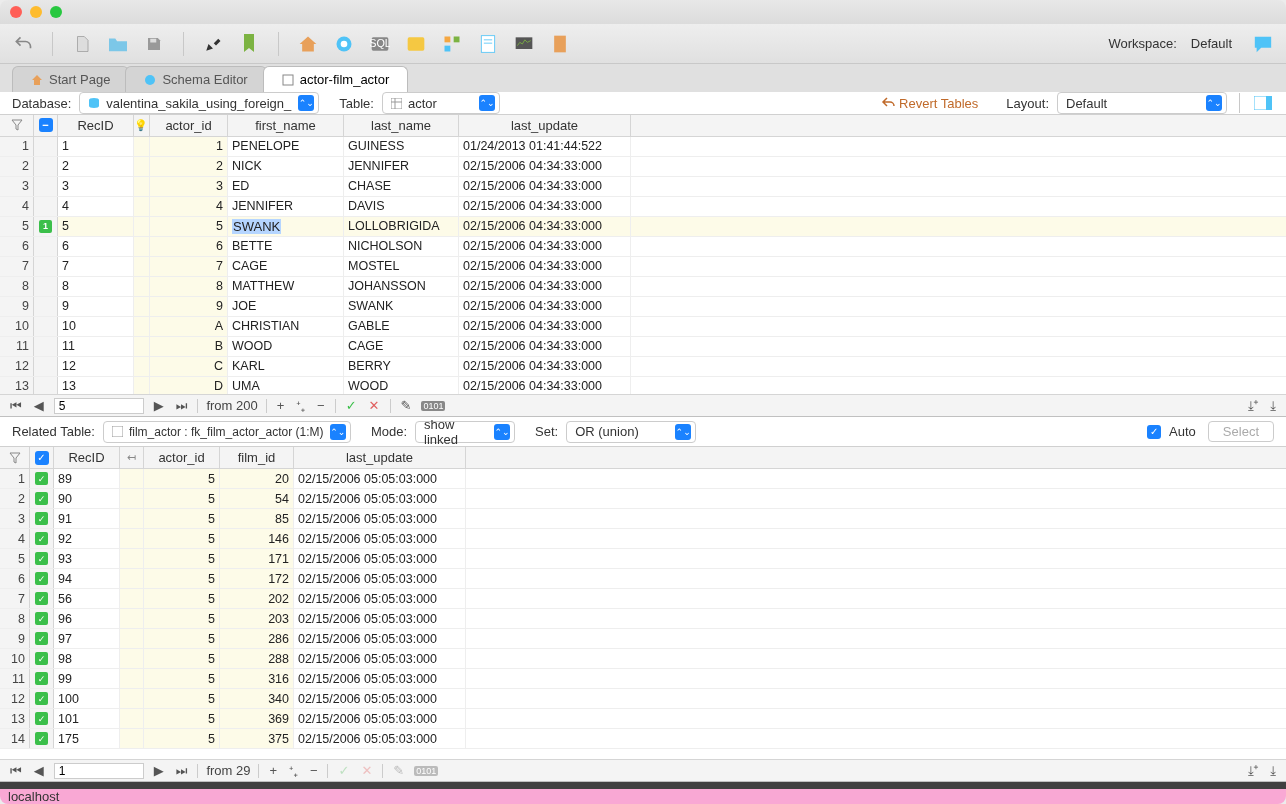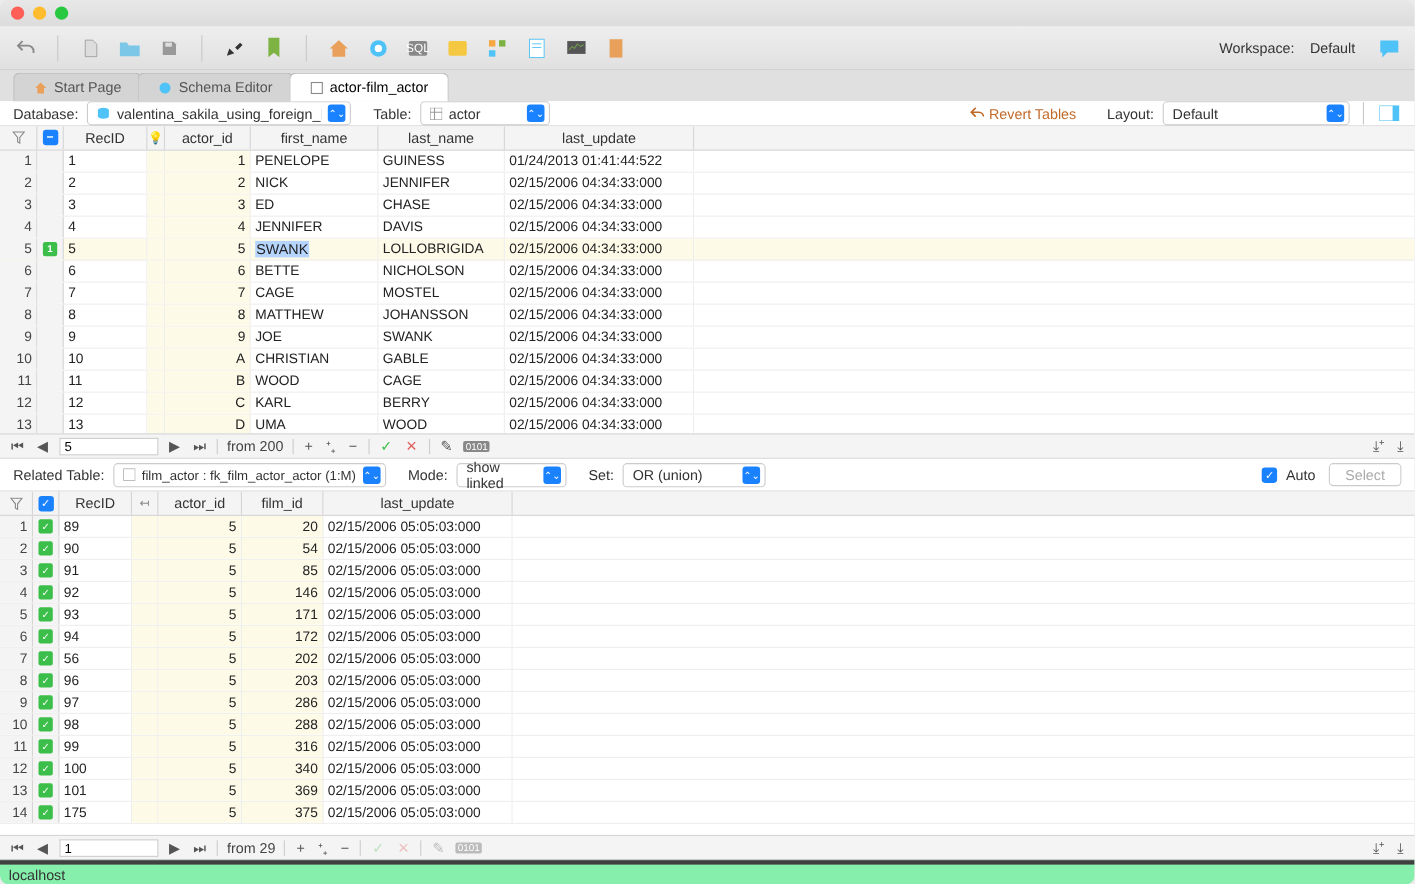--- a/index.html
+++ b/index.html
@@ -34,21 +34,21 @@
 .cell.idcol { justify-content: flex-end; background: #fdfbe8; }
 .highlight { background: #b5d5ff; padding: 0 1px;}
 .pager { height: 22px; background: #f4f4f4; border-top: 1px solid #d5d5d5; display: flex; align-items: center; padding: 0 8px; gap: 8px; font-size: 12px; color: #444; }
 .pager input { width: 90px; height: 16px; border: 1px solid #ccc; padding: 0 4px; font-size: 12px; }
 .pg-btn { cursor: pointer; color: #555; padding: 0 2px; }
 .pg-sep { width: 1px; height: 14px; background: #ccc; }
 .related-bar { height: 30px; background: #fff; border-bottom: 1px solid #d0d0d0; display: flex; align-items: center; padding: 0 12px; gap: 8px; color: #333; }
 .auto-chk { width: 14px; height: 14px; background: #1a82ff; border-radius: 3px; display: inline-flex; align-items: center; justify-content: center; color: #fff; font-size: 10px; }
 .sel-btn { border: 1px solid #ccc; border-radius: 4px; padding: 2px 14px; color: #aaa; }
 .chk { width: 13px; height: 13px; background: #3bbf4a; border-radius: 2px; display: inline-flex; align-items: center; justify-content: center; color: #fff; font-size: 9px; }
-.statusbar { height: 22px; background: #86efac; border-top: 4px solid #404040; display: flex; align-items: center; padding: 0 8px; font-size: 12px; color: #333; }
+.statusbar { height: 22px; background: #f9a8d4; border-top: 7px solid #404040; display: flex; align-items: center; padding: 0 8px; font-size: 12px; color: #333; }
 .marker-badge { width:13px; height:13px; background:#3bbf4a; border-radius:2px; color:#fff; font-size:9px; font-weight:bold; display:flex; align-items:center; justify-content:center;}
 .minus-badge { width:14px; height:14px; background:#1a82ff; border-radius:3px; color:#fff; font-size:11px; font-weight:bold; display:flex; align-items:center; justify-content:center;}
 .bulb { color:#e0b400; font-size:11px;}
 .link-ic { color:#888; font-size:11px;}
 svg { display: block; }
 </style>
 </head>
 <body>
 
 <div class="titlebar">

